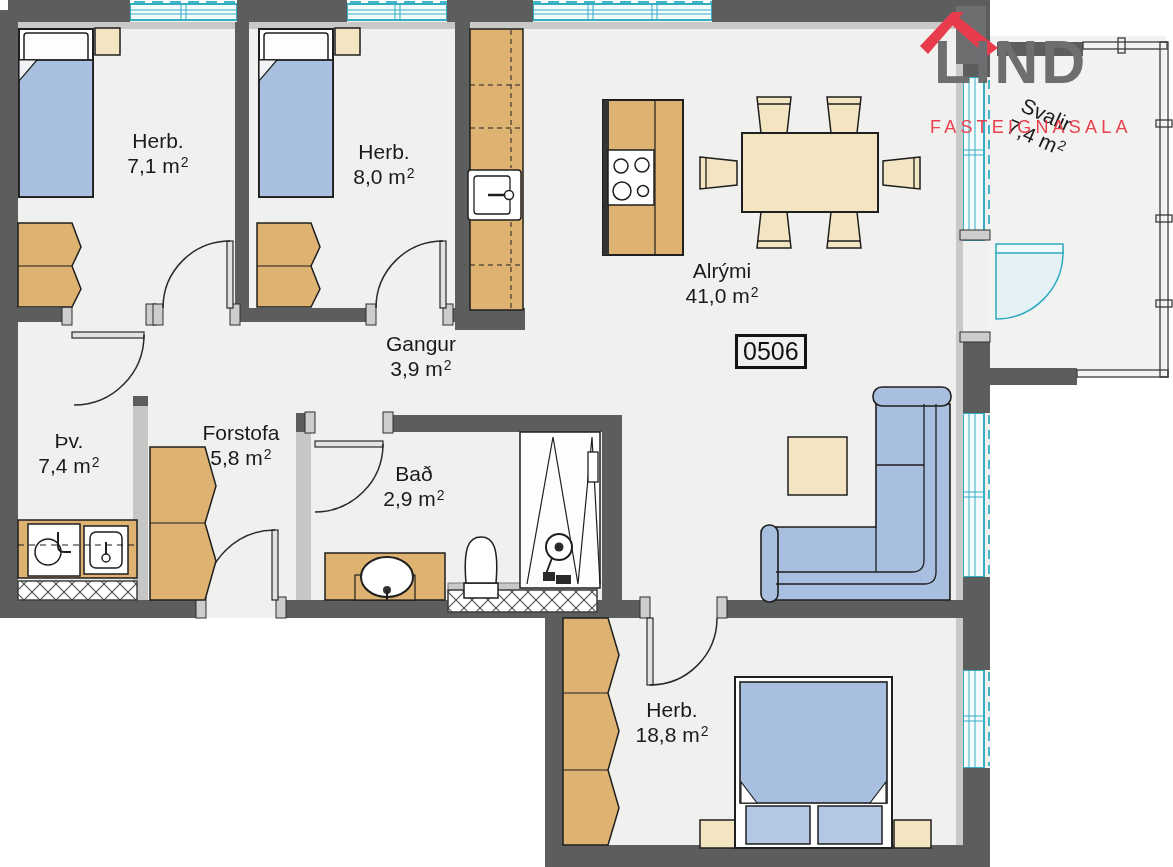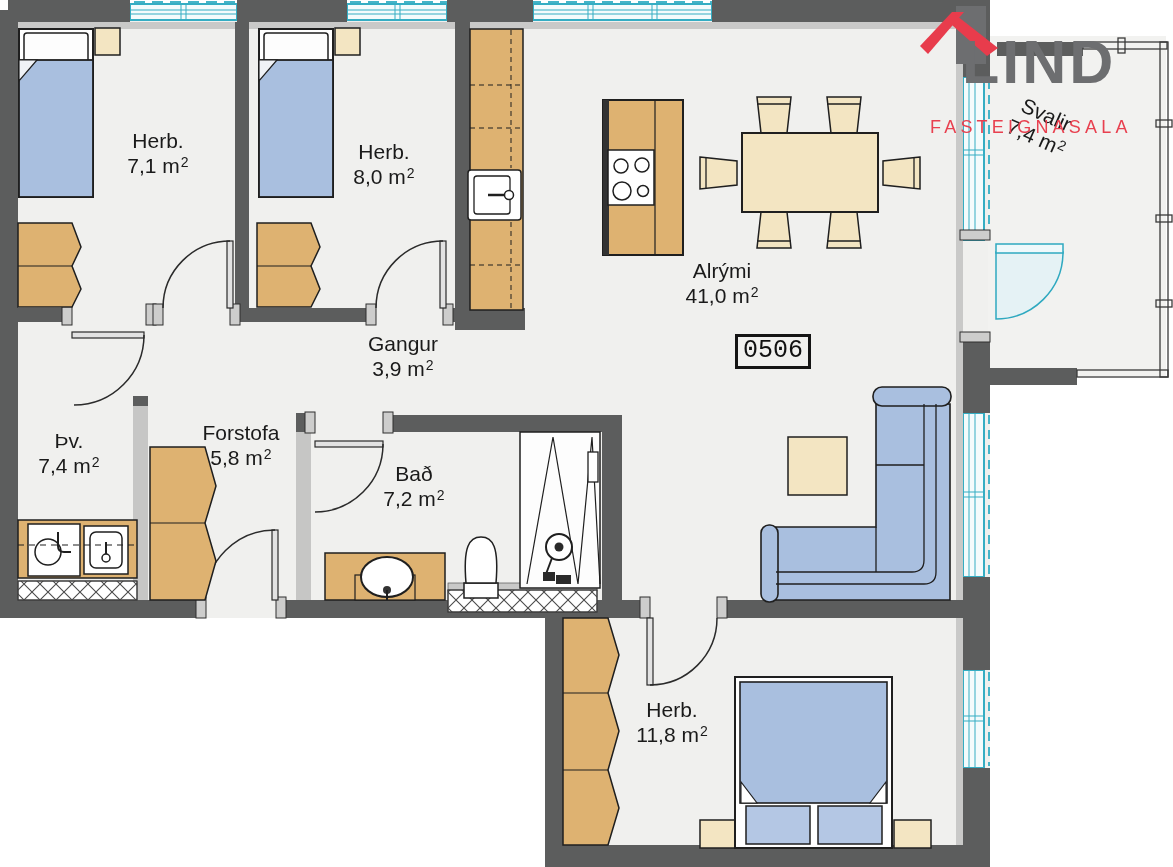--- a/index.html
+++ b/index.html
@@ -4,24 +4,24 @@
 <style>
   html,body{margin:0;padding:0;background:#ffffff;}
   .stage{position:relative;width:1173px;height:867px;background:#fff;overflow:hidden;
          font-family:"Liberation Sans",sans-serif;}
   .stage svg{position:absolute;left:0;top:0;}
   .rlabel{position:absolute;transform:translateX(-50%);text-align:center;
           font-size:21px;color:#1a1a1a;line-height:1.09;white-space:nowrap;}
   .rlabel sup{font-size:14px;position:relative;top:2px;margin-left:1px;}
   .rlabel.svalir{transform:translateX(-50%) rotate(24deg);}
   .unitbox{position:absolute;left:735px;top:334px;border:3px solid #141414;
-           background:#f0f0ee;font-size:25px;color:#111;padding:0 5px;line-height:1.15;font-family:Liberation Mono, monospace;}
+           background:#f0f0ee;font-size:25px;color:#111;padding:0 5px;line-height:1.15;}
   .logo{position:absolute;left:918px;top:2px;width:230px;}
   .logo .brand{position:absolute;left:16px;top:30px;font-size:61px;font-weight:bold;
-               color:var(--brand-gray,#6d6e70);letter-spacing:3px;line-height:1;margin-left:28px;}
+               color:var(--brand-gray,#6d6e70);letter-spacing:3px;line-height:1;}
   .logo .subtitle{position:absolute;left:12px;top:115px;font-size:18px;
                color:var(--brand-red,#e8404f);letter-spacing:4.2px;white-space:nowrap;}
   .logo svg{position:absolute;left:0;top:0;}
 </style>
 </head>
 <body>
 
 <div class="stage">
 
 <svg width="1173" height="867" viewBox="0 0 1173 867">
@@ -296,43 +296,43 @@
 </svg>
 
 <div class="rlabel" style="left:158px;top:130px">
   <div>Herb.</div>
   <div><span>7,1 m</span><sup>2</sup></div>
 </div>
 <div class="rlabel" style="left:384px;top:141px">
   <div>Herb.</div>
   <div><span>8,0 m</span><sup>2</sup></div>
 </div>
-<div class="rlabel" style="left:403px;top:333px">
+<div class="rlabel" style="left:421px;top:333px">
   <div>Gangur</div>
   <div><span>3,9 m</span><sup>2</sup></div>
 </div>
 <div class="rlabel" style="left:241px;top:422px">
   <div>Forstofa</div>
   <div><span>5,8 m</span><sup>2</sup></div>
 </div>
 <div class="rlabel" style="left:69px;top:430px">
   <div>Þv.</div>
   <div><span>7,4 m</span><sup>2</sup></div>
 </div>
 <div class="rlabel" style="left:414px;top:463px">
   <div>Bað</div>
-  <div><span>7,2 m</span><sup>2</sup></div>
+  <div><span>2,9 m</span><sup>2</sup></div>
 </div>
 <div class="rlabel" style="left:722px;top:260px">
   <div>Alrými</div>
   <div><span>41,0 m</span><sup>2</sup></div>
 </div>
 <div class="rlabel" style="left:672px;top:699px">
   <div>Herb.</div>
-  <div><span>11,8 m</span><sup>2</sup></div>
+  <div><span>18,8 m</span><sup>2</sup></div>
 </div>
 <div class="rlabel svalir" style="left:1041px;top:103px">
   <div>Svalir</div>
   <div><span>7,4 m</span><sup>2</sup></div>
 </div>
 
 <div class="unitbox">0506</div>
 
 <div class="logo">
   <svg width="100" height="66" viewBox="0 0 100 66">

